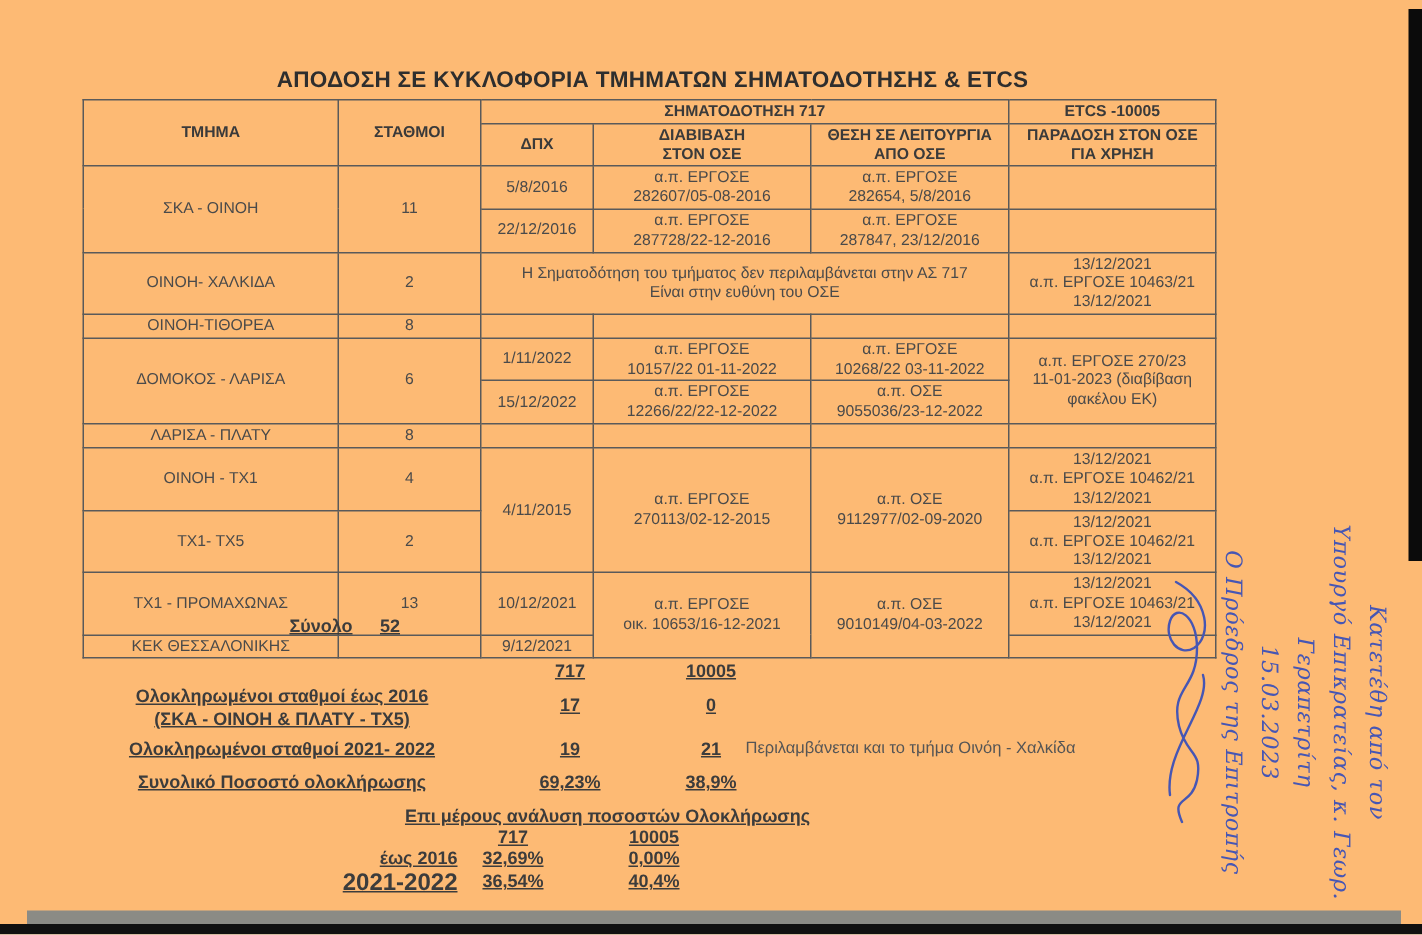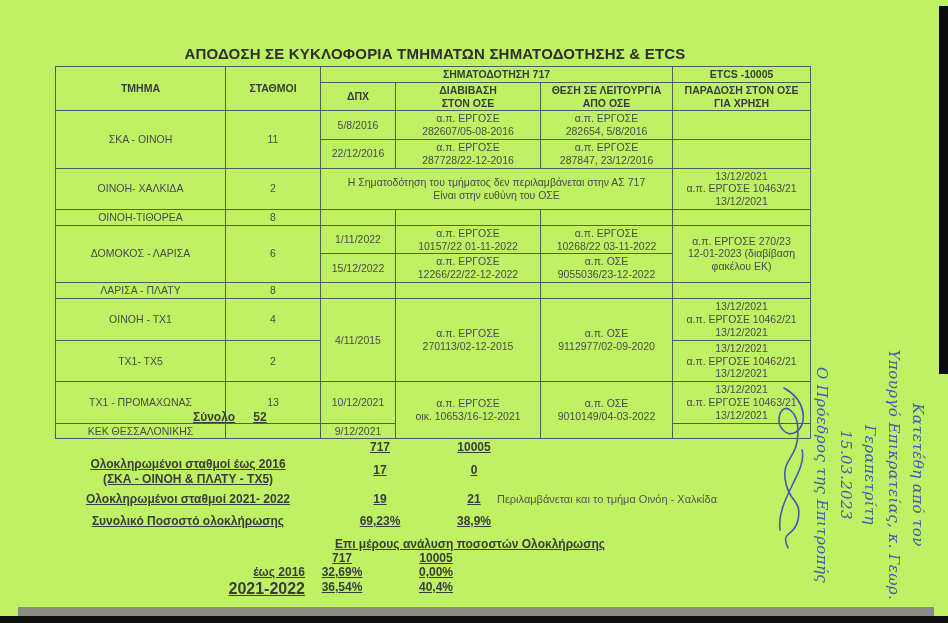--- a/index.html
+++ b/index.html
@@ -1,16 +1,16 @@
 <!DOCTYPE html>
 <html><head>
 <meta charset="utf-8">
 <style>
   html,body{margin:0;padding:0;background:#e9e9e9;}
-  #page{position:relative;width:948px;height:623px;background:#bef264;overflow:hidden;
+  #page{position:relative;width:948px;height:623px;background:#fdba74;overflow:hidden;
         font-family:"Liberation Sans",sans-serif;color:#454545;}
   
   .doc-title{position:absolute;left:60px;top:45px;width:750px;text-align:center;
              font-size:15px;font-weight:bold;color:#2e2e2e;letter-spacing:.2px;}
   
   table.main{position:absolute;left:55px;top:66px;width:755px;border-collapse:collapse;
              table-layout:fixed;font-size:10.5px;line-height:1.22;color:#4a4a4a;}
   table.main td,table.main th{border:1px solid #5a5a5a;padding:1px 2px;text-align:center;
              vertical-align:middle;white-space:pre-line;overflow:hidden;}
   table.main th{font-weight:bold;color:#3a3a3a;}
@@ -106,21 +106,21 @@
 
     <tr style="height:28px">
       <td rowspan="2">ΔΟΜΟΚΟΣ - ΛΑΡΙΣΑ</td>
       <td rowspan="2">6</td>
       <td>1/11/2022</td>
       <td>α.π. ΕΡΓΟΣΕ
 10157/22 01-11-2022</td>
       <td>α.π. ΕΡΓΟΣΕ
 10268/22 03-11-2022</td>
       <td rowspan="2">α.π. ΕΡΓΟΣΕ 270/23
-12-01-2023 (διαβίβαση
+11-01-2023 (διαβίβαση
 φακέλου ΕΚ)</td>
     </tr>
     <tr style="height:25px">
       <td>15/12/2022</td>
       <td>α.π. ΕΡΓΟΣΕ
 12266/22/22-12-2022</td>
       <td>α.π. ΟΣΕ
 9055036/23-12-2022</td>
     </tr>
 
@@ -187,21 +187,21 @@
 
   <div class="abs b sum-label" style="left:62px;top:492px;width:252px">Ολοκληρωμένοι σταθμοί 2021- 2022</div>
   <div class="abs b sum-val" style="left:350px;top:492px">19</div>
   <div class="abs b sum-val" style="left:444px;top:492px">21</div>
   <div class="abs b sum-label" style="left:62px;top:514px;width:252px">Συνολικό Ποσοστό ολοκλήρωσης</div>
 
   <div class="abs note" style="left:497px;top:493px;width:280px">Περιλαμβάνεται και το τμήμα Οινόη - Χαλκίδα</div>
   <div class="abs b sum-val" style="left:350px;top:514px">69,23%</div>
   <div class="abs b sum-val" style="left:444px;top:514px">38,9%</div>
 
-  <div class="abs b" style="left:205px;top:537px;width:400px;text-align:right;font-size:12px">Επι μέρους ανάλυση ποσοστών Ολοκλήρωσης</div>
+  <div class="abs b" style="left:205px;top:537px;width:400px;text-align:center;font-size:12px">Επι μέρους ανάλυση ποσοστών Ολοκλήρωσης</div>
   <div class="abs b sum-val" style="left:312px;top:551px">717</div>
   <div class="abs b sum-val" style="left:406px;top:551px">10005</div>
 
   <div class="abs b" style="left:185px;top:565px;width:120px;text-align:right;font-size:12px">έως 2016</div>
   <div class="abs b sum-val" style="left:312px;top:565px">32,69%</div>
   <div class="abs b sum-val" style="left:406px;top:565px">0,00%</div>
 
   <div class="abs b" style="left:185px;top:580px;width:120px;text-align:right;font-size:16px">2021-2022</div>
   <div class="abs b sum-val" style="left:312px;top:580px">36,54%</div>
   <div class="abs b sum-val" style="left:406px;top:580px">40,4%</div>

